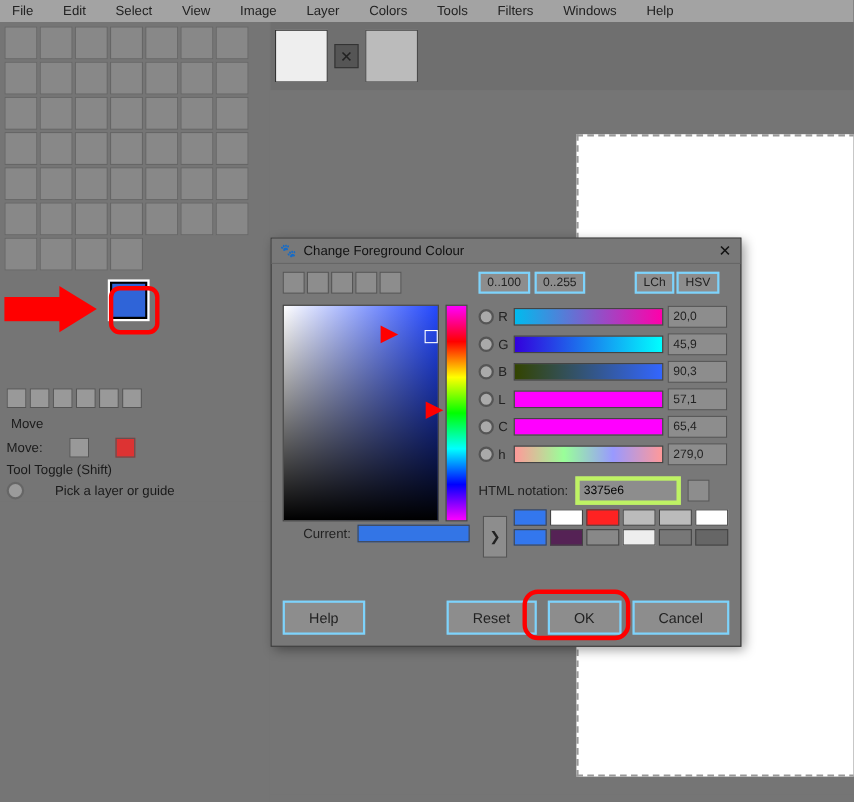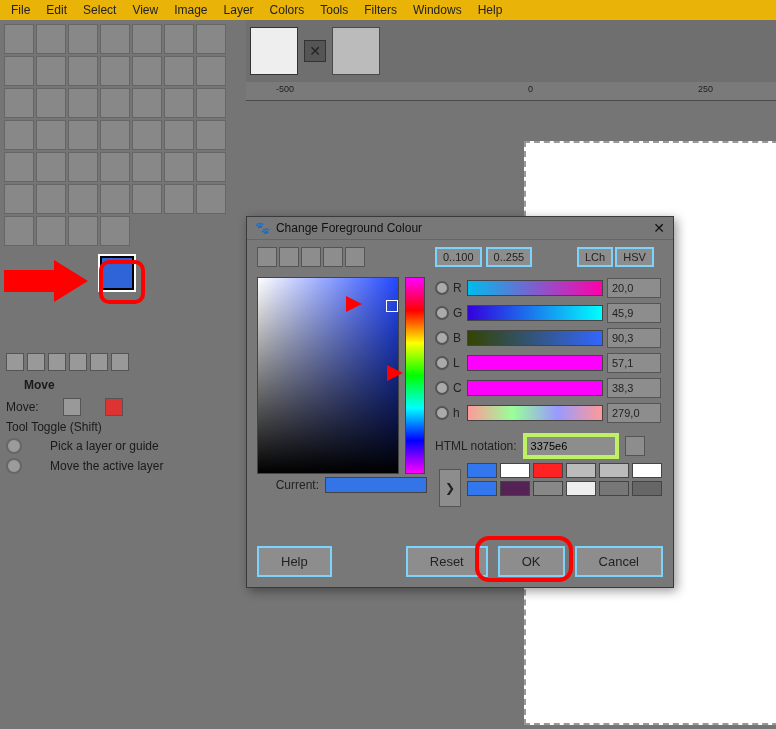--- a/index.html
+++ b/index.html
@@ -1,29 +1,29 @@
 <!DOCTYPE html>
 <html><head>
 <meta charset="utf-8">
 <style>
   body{margin:0;font-family:Segoe UI,Arial,sans-serif;font-size:12px;background:#757575;overflow:hidden;width:776px;height:729px;position:relative;color:#222}
-  .menubar{background:#eab308;height:20px;display:flex;align-items:center;padding:0 4px;gap:2px}
+  .menubar{background:#a3a3a3;height:20px;display:flex;align-items:center;padding:0 4px;gap:13px}
   .menubar span{padding:2px 7px;cursor:pointer}
   .toolbox{position:absolute;left:0;top:20px;width:245px;height:713px;background:#757575}
   .tool-grid{display:flex;flex-wrap:wrap;gap:2px;padding:4px;width:237px}
   .tool{width:30px;height:30px;background:#888;border:1px solid #666;box-sizing:border-box}
   .color-swatches{position:relative;margin:6px 0 0 100px;width:50px;height:40px}
   .fg{position:absolute;width:30px;height:30px;background:#2f64d8;border:2px solid #000;outline:2px solid #fff;top:0;left:0}
   .bg{position:absolute;width:30px;height:30px;background:#fff;border:2px solid #000;top:10px;left:14px;z-index:-1}
   .annot-arrow{position:absolute;left:4px;top:260px;width:85px;height:40px}
   .annot-arrow .shaft{position:absolute;left:0;top:10px;width:52px;height:22px;background:red}
   .annot-arrow .head{position:absolute;left:50px;top:0;width:0;height:0;border-top:21px solid transparent;border-bottom:21px solid transparent;border-left:34px solid red}
   .annot-circle{position:absolute;left:99px;top:260px;width:38px;height:36px;border:4px solid red;border-radius:10px}
   .opt-panel{position:absolute;left:0;top:330px;width:245px;background:#757575;font-size:12px;color:#1a1a1a}
-  .opt-panel .hdr{font-weight:bold;padding:4px 24px}
+  .opt-panel .hdr{font-weight:normal;padding:4px 10px}
   .opt-row{display:flex;align-items:center;gap:24px;padding:2px 6px}
   .mini{width:16px;height:16px;background:#999;border:1px solid #555}
   .radio{width:12px;height:12px;border-radius:50%;border:2px solid #666;background:#9b9b9b;margin-right:4px}
   .canvas-wrap{position:absolute;left:246px;top:20px;right:0;bottom:0;background:#757575}
   .thumb-bar{height:54px;background:#6f6f6f;display:flex;align-items:center;padding:4px;gap:6px}
   .thumb{width:46px;height:46px;background:#eee;border:1px solid #333}
   .thumb.x{background:#555;color:#222;display:flex;align-items:center;justify-content:center;font-size:14px;width:20px;height:20px}
   .ruler-h{height:18px;background:#7a7a7a;border-bottom:1px solid #4a4a4a;position:relative;font-size:9px;color:#222}
   .ruler-h span{position:absolute;top:2px}
   .canvas{position:relative;height:640px;background:#757575}
@@ -149,44 +149,35 @@
     <div class="opt-row">
       <span>Move:</span>
       <div class="mini"></div>
       <div class="mini" style="background:#d33"></div>
     </div>
     <div class="opt-row">Tool Toggle  (Shift)</div>
     <div class="opt-row">
         <div class="radio"></div>
         <span>Pick a layer or guide</span>
       </div>
-    <div class="opt-row">
-        <div class="radio"></div>
-        <span>Move the active layer</span>
-      </div>
   </div>
 </div>
 
 <div class="annot-arrow">
     <div class="shaft"></div>
     <div class="head"></div>
   </div>
 <div class="annot-circle"></div>
 
 <div class="canvas-wrap">
   <div class="thumb-bar">
     <div class="thumb"></div>
     <div class="thumb x">✕</div>
     <div class="thumb" style="opacity:.6"></div>
   </div>
-  <div class="ruler-h">
-    <span style="left:30px">-500</span>
-    <span style="left:282px">0</span>
-    <span style="left:452px">250</span>
-  </div>
   <div class="canvas">
     <div class="page"></div>
   </div>
 </div>
 
 <div class="dialog">
   <div class="titlebar">
     <span style="margin-right:6px">🐾</span>
     <span>Change Foreground Colour</span>
     <span class="x">✕</span>
@@ -239,21 +230,21 @@
     <div class="ch-row">
           <div class="rad"></div>
           <span class="lbl">L</span>
           <div class="sld"></div>
           <div class="val">57,1</div>
         </div>
     <div class="ch-row">
           <div class="rad"></div>
           <span class="lbl">C</span>
           <div class="sld"></div>
-          <div class="val">38,3</div>
+          <div class="val">65,4</div>
         </div>
     <div class="ch-row">
           <div class="rad"></div>
           <span class="lbl">h</span>
           <div class="sld h"></div>
           <div class="val">279,0</div>
         </div>
     </div>
   </div>
 

